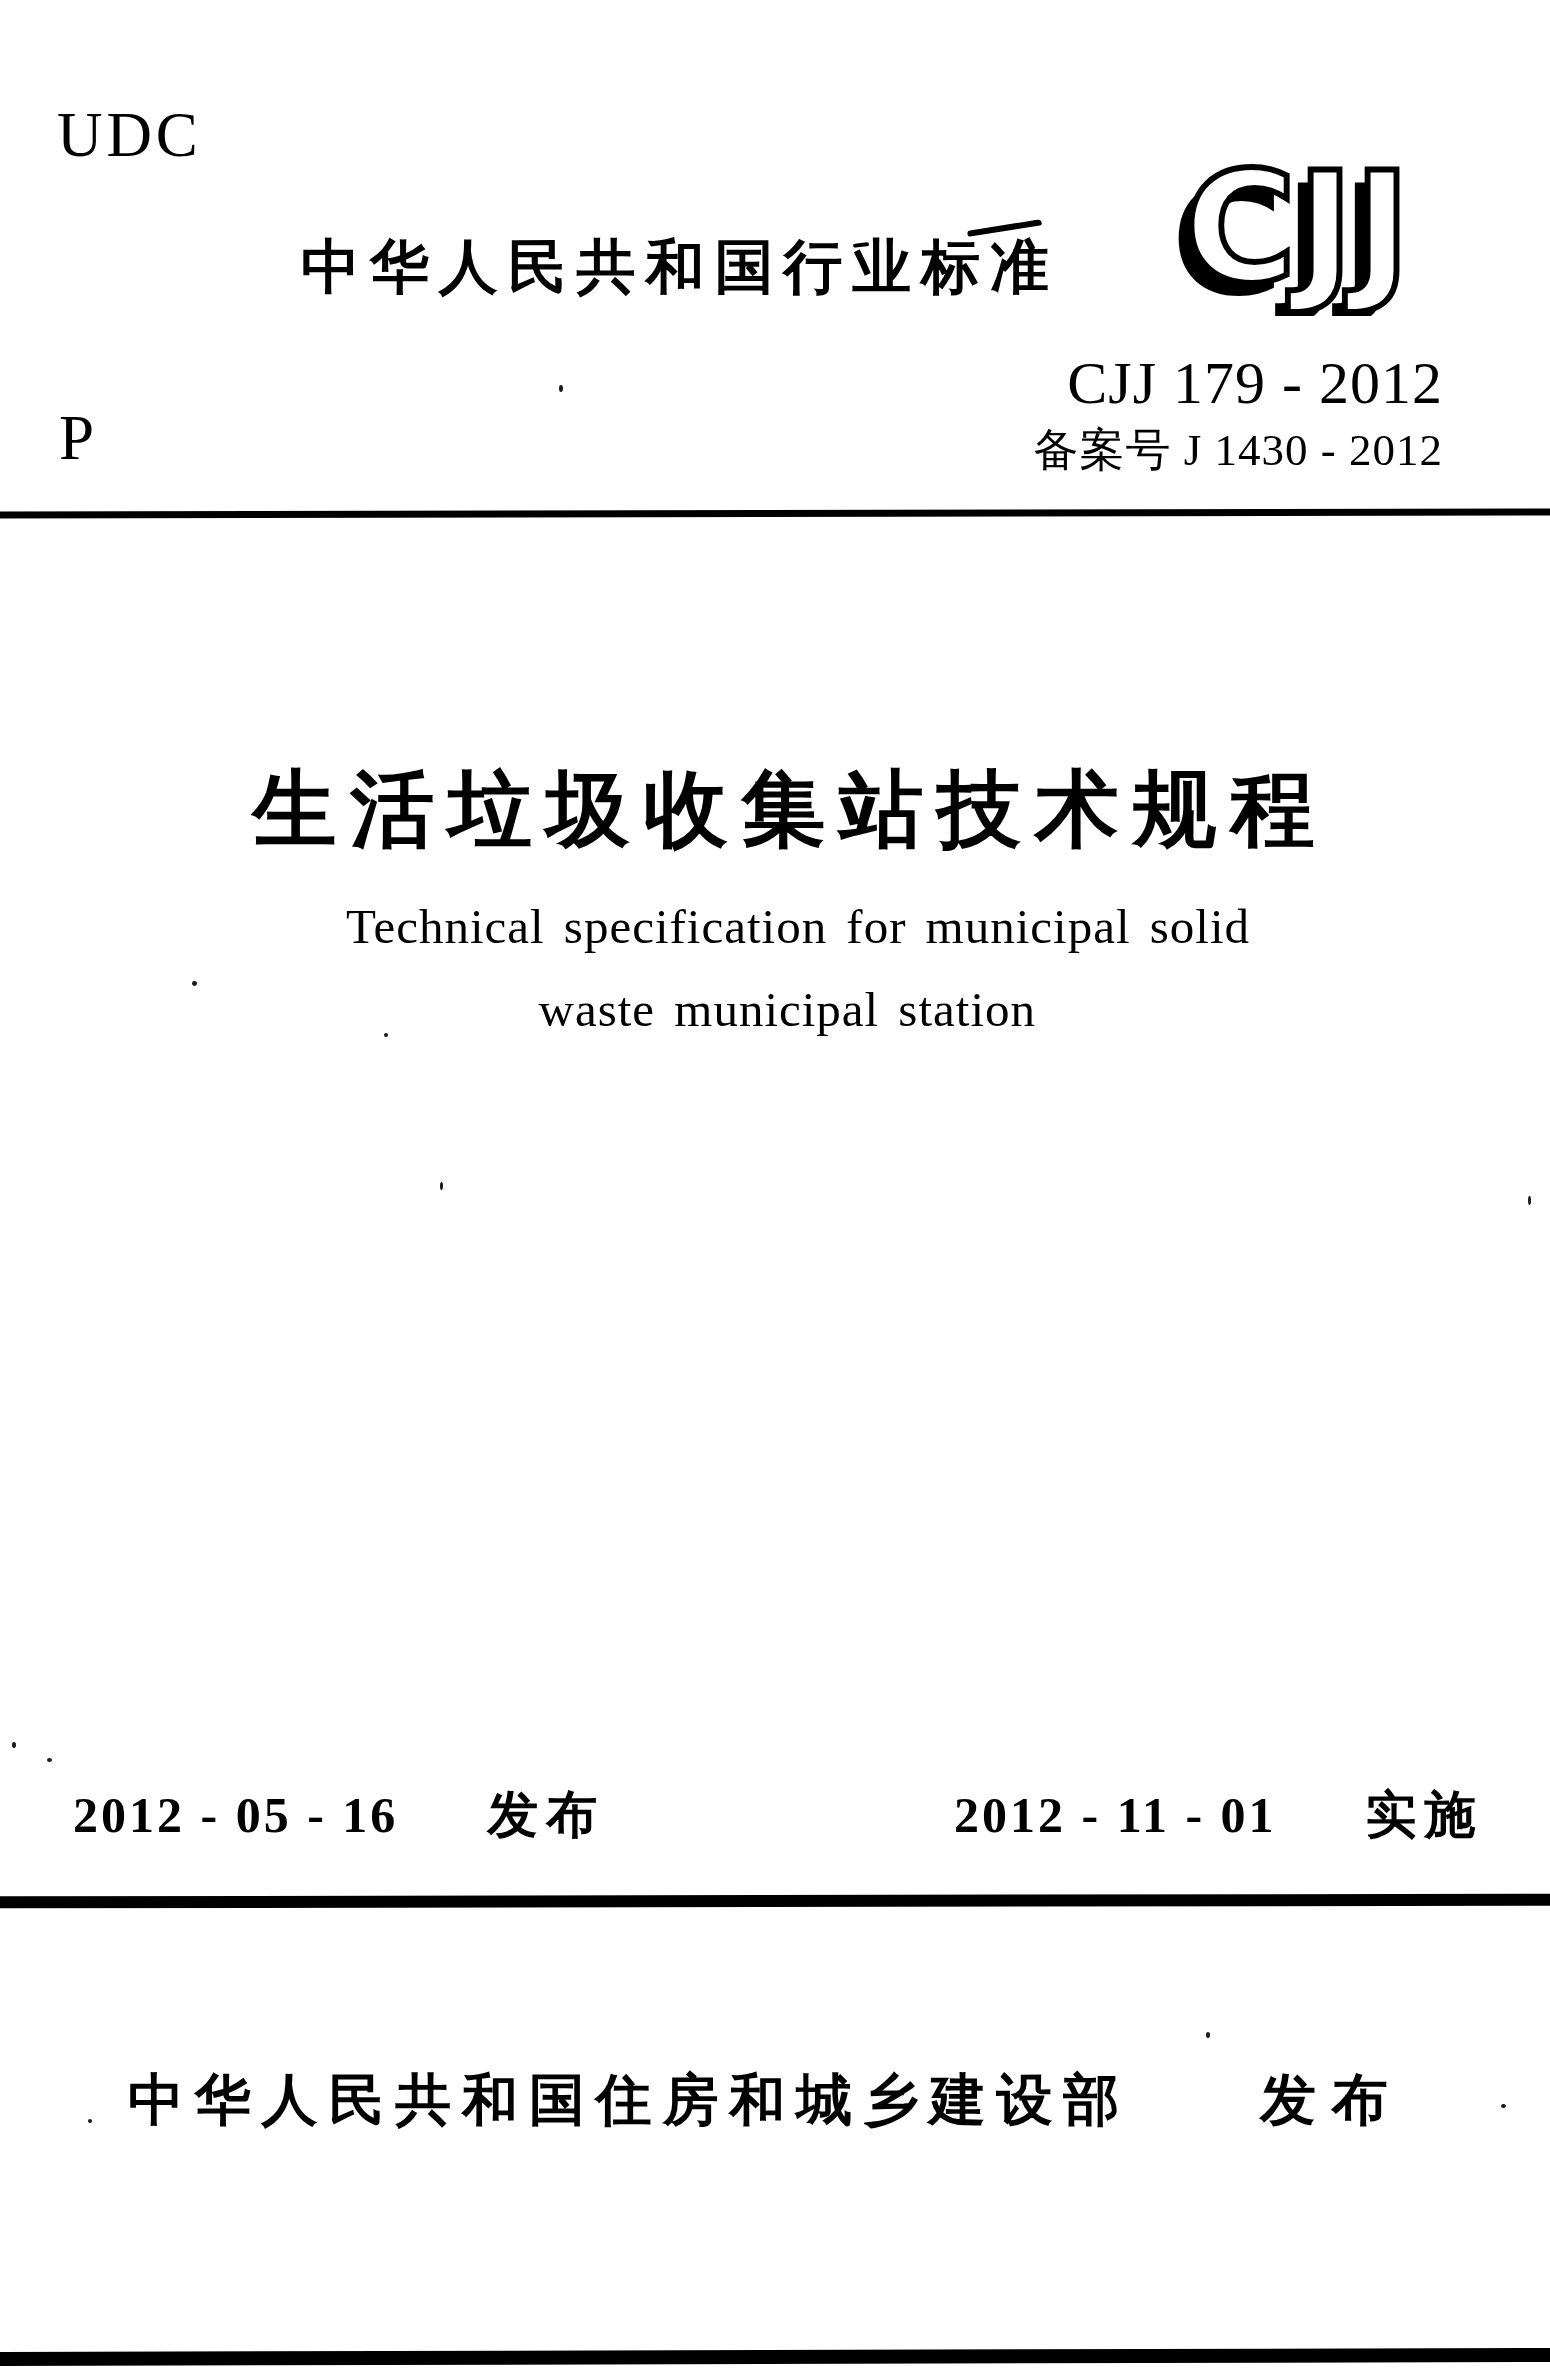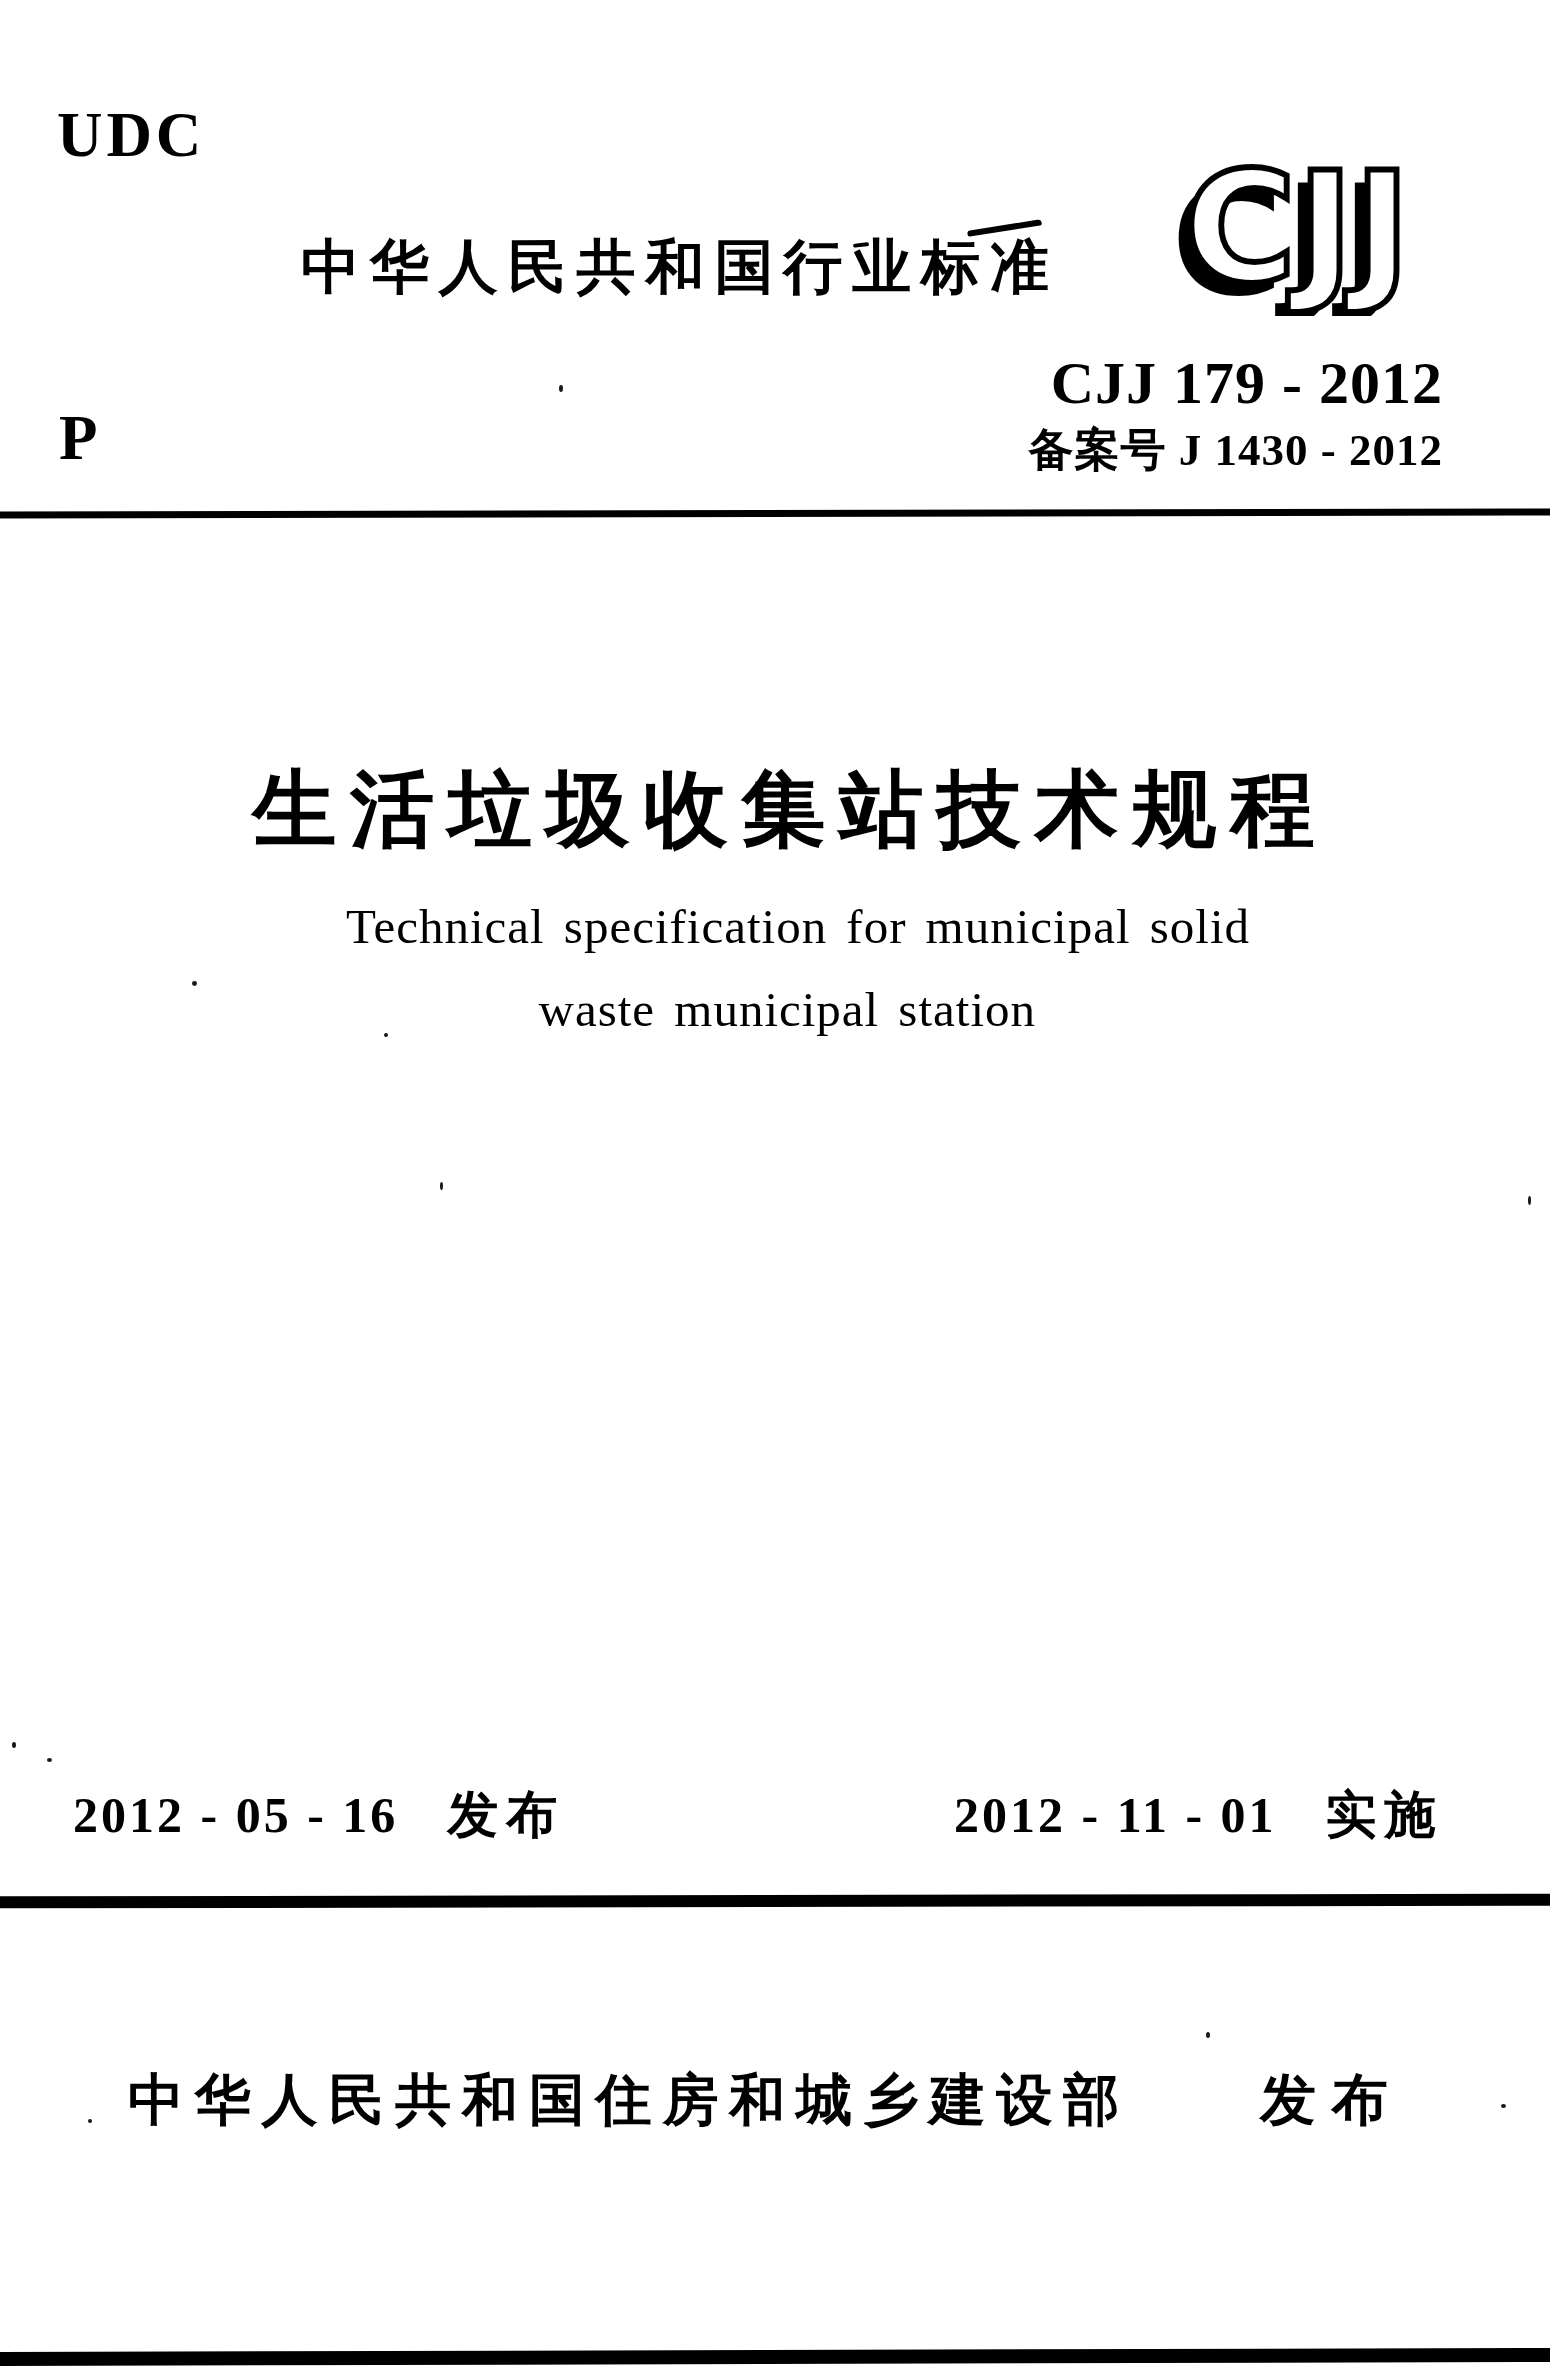--- a/index.html
+++ b/index.html
@@ -5,21 +5,21 @@
   * { margin: 0; padding: 0; box-sizing: border-box; }
   html, body { background: #ffffff; }
   body {
     width: 1551px; height: 2373px;
     position: relative;
     overflow: hidden;
     font-family: "Liberation Serif", "DejaVu Serif", serif;
     color: #000;
   }
   .abs { position: absolute; }
-  .serif-b { font-family: "Liberation Serif", "DejaVu Serif", serif; font-weight: bold; }
+  .serif-b { font-family: "Liberation Serif", "DejaVu Serif", serif; font-weight: normal; }
   .heiti { font-family: "Liberation Sans", "DejaVu Sans", sans-serif; font-weight: bold; }
 
   .udc { left: 57px; top: 99px; font-size: 63px; letter-spacing: 3.9px; }
   .class-code { left: 59px; top: 402px; font-size: 63px; }
 
   .header-cn { left: 301px; top: 228px; font-size: 59px; letter-spacing: 9.9px; white-space: nowrap; }
 
   .logo-wrap { left: 1166px; top: 156px; width: 325px; height: 160px; }
   .logo-wrap svg text {
     font-family: "DejaVu Sans", "Liberation Sans", sans-serif;
@@ -51,21 +51,21 @@
     text-align: center;
     font-size: 49px;
     font-family: "Liberation Serif", "DejaVu Serif", serif;
     letter-spacing: 1px;
     word-spacing: 5.9px;
     white-space: nowrap;
   }
   .title-en.l1 { top: 898px; padding-left: 45px; }
   .title-en.l2 { top: 981px; padding-left: 23.6px; }
 
-  .date-line { display: flex; align-items: baseline; top: 1781px; white-space: nowrap; }
+  .date-line { display: flex; align-items: baseline; top: 1781px; white-space: nowrap; gap: 40px; }
   .date-line.left { left: 73px; }
   .date-line.right { left: 954px; }
   .date-val { font-size: 50px; font-weight: bold; letter-spacing: 3px;
               font-family: "Liberation Serif", "DejaVu Serif", serif; }
   .date-label { font-size: 51px; margin-left: 49px; letter-spacing: 7.9px;
                 font-family: "Liberation Sans", "DejaVu Sans", sans-serif; font-weight: bold; }
 
   .publisher { left: 128px; top: 2063px; display: flex; align-items: baseline; white-space: nowrap; }
   .publisher-name { font-size: 56px; letter-spacing: 10.8px; }
   .publisher-label { font-size: 56px; letter-spacing: 15.8px; margin-left: 130px; }

